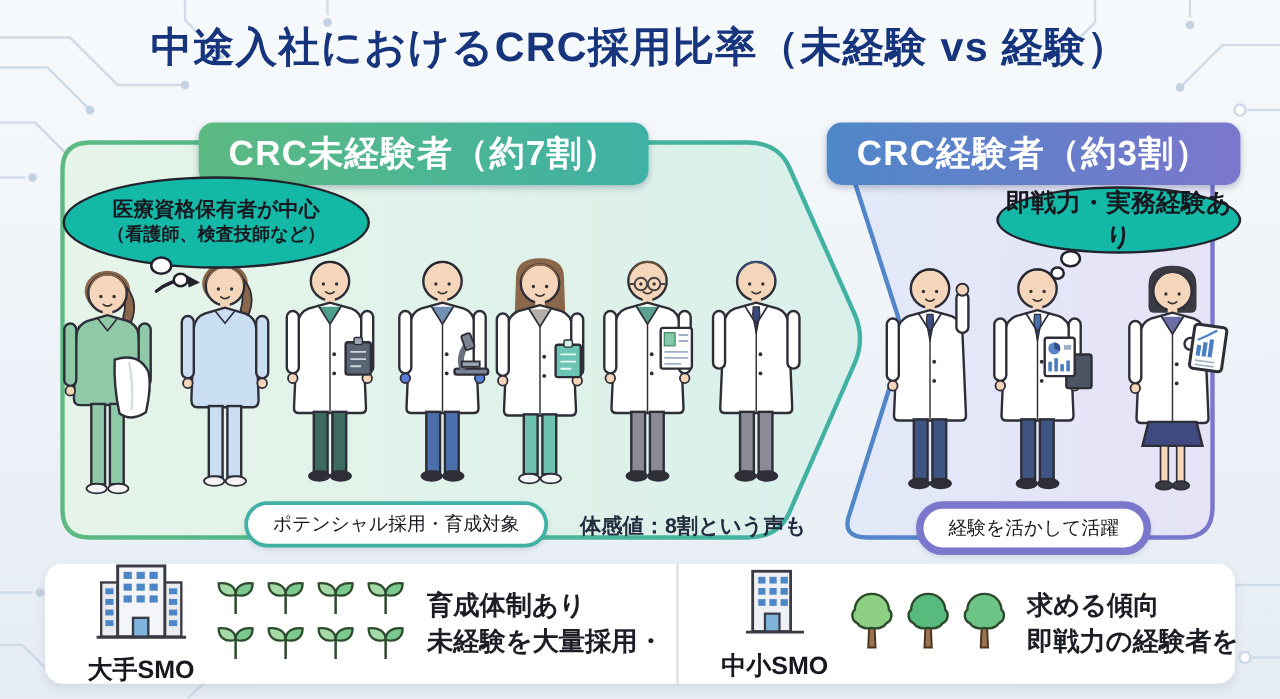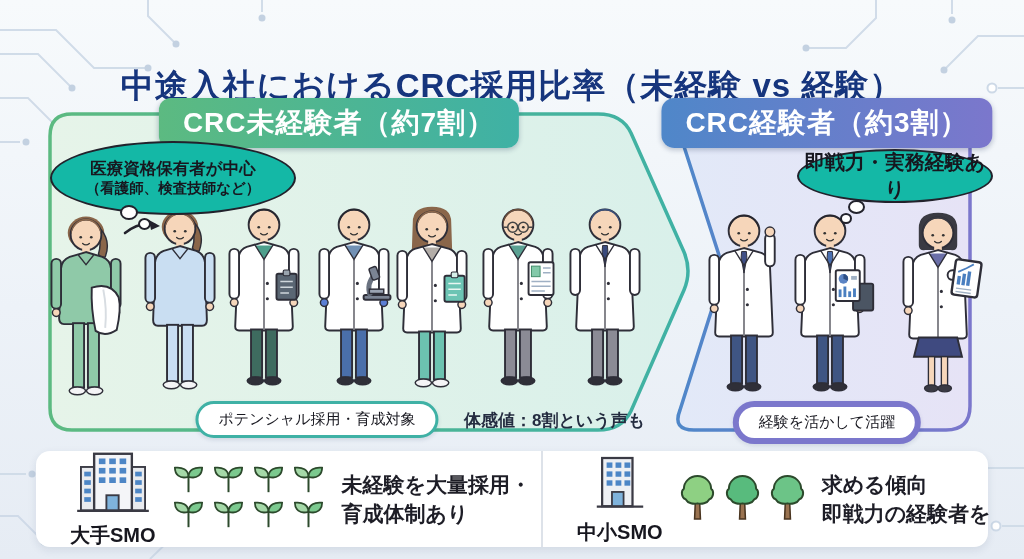--- a/index.html
+++ b/index.html
@@ -8,21 +8,20 @@
     background:linear-gradient(180deg,#f7fafc 0%,#edf2f8 55%,#e6ecf4 100%);
     font-family:"Liberation Sans","DejaVu Sans",sans-serif;
     color:#1d1d26;
   }
   .abs{position:absolute;}
   #bg-svg{left:0;top:0;width:1024px;height:559px;}
   .page-title{
     left:0;top:16px;width:1024px;text-align:center;
     font-size:33px;font-weight:900;letter-spacing:1px;color:#16357d;
     text-shadow:0 1px 0 rgba(255,255,255,.6);
-    margin-top:48px;
   }
   .pill{
     transform:translateX(-50%);
     color:#fff;font-weight:900;font-size:28px;letter-spacing:1px;
     padding:6px 24px;border-radius:12px;white-space:nowrap;
     box-shadow:0 2px 5px rgba(20,40,80,.25);
   }
   .pill-left{left:339px;top:98px;background:linear-gradient(90deg,#5cba81,#3fb1a5);}
   .pill-right{left:827px;top:98px;background:linear-gradient(90deg,#4f87c9,#7b77cc);}
   .bubble{
@@ -117,21 +116,21 @@
     <circle cx="958" cy="498" r="3.5" fill="#c3d1e1"></circle>
       <circle cx="996" cy="526" r="4.5" fill="#fff" stroke="#cdd9e7" stroke-width="2"></circle>
   </g>
   <path d="M72 114 L598 114 Q622 114 631 133 L684 252 Q692 271 684 290 L631 411 Q622 430 598 430 L72 430 Q50 430 50 408 L50 136 Q50 114 72 114 Z" fill="url(#lpFill)" stroke="url(#lpStroke)" stroke-width="3.5" stroke-linejoin="round"></path>
   <path d="M694 114 L946 114 Q970 114 970 138 L970 406 Q970 430 946 430 L694 430 Q672 430 680 410 L718 290 Q724 271 718 252 L680 134 Q672 114 694 114 Z" fill="url(#rpFill)" stroke="url(#rpStroke)" stroke-width="3.5" stroke-linejoin="round"></path>
 </svg>
 
 <div class="abs page-title" style="color: rgb(22, 53, 125);">中途入社におけるCRC採用比率（未経験 vs 経験）</div>
 
 <div class="abs pill pill-left" style="background: linear-gradient(90deg, rgb(92, 186, 129), rgb(63, 177, 165));">CRC未経験者（約7割）</div>
-<div class="abs pill pill-right" style="background: linear-gradient(90deg, rgb(79, 135, 201), rgb(123, 119, 204)); border-radius: 13px;">CRC経験者（約3割）</div>
+<div class="abs pill pill-right" style="background: linear-gradient(90deg, rgb(79, 135, 201), rgb(123, 119, 204));">CRC経験者（約3割）</div>
 
 <div class="abs bubble bubble-left">
   <div>医療資格保有者が中心</div>
   <div class="sub">（看護師、検査技師など）</div>
 </div>
 <div class="abs tail" style="left:120px;top:205px;width:14px;height:11px;"></div>
 <div class="abs tail" style="left:138px;top:218px;width:9px;height:8px;"></div>
 
 <div class="abs bubble bubble-right">
   <div>即戦力・実務経験あり</div>
@@ -496,22 +495,22 @@
             <path d="M18 13 C8 16 3 10 3 3 C11 2 18 5 18 13 Z" fill="#a5d9a8" stroke="#2c4a2c" stroke-width="2"></path>
             <path d="M18 13 C28 16 33 10 33 3 C25 2 18 5 18 13 Z" fill="#7bc98e" stroke="#2c4a2c" stroke-width="2"></path>
           </svg></span>
         <span><svg width="33" height="29" viewBox="0 0 36 32">
             <path d="M18 30 C18 24 18 18 18 13" stroke="#2c4a2c" stroke-width="2.2" fill="none"></path>
             <path d="M18 13 C8 16 3 10 3 3 C11 2 18 5 18 13 Z" fill="#a5d9a8" stroke="#2c4a2c" stroke-width="2"></path>
             <path d="M18 13 C28 16 33 10 33 3 C25 2 18 5 18 13 Z" fill="#7bc98e" stroke="#2c4a2c" stroke-width="2"></path>
           </svg></span>
       </div>
     <div class="half-text">
+      <div>育成体制あり</div>
       <div>未経験を大量採用・</div>
-      <div>育成体制あり</div>
     </div>
   </div>
   <div class="half">
     <div class="org">
       <span id="bld-small"><svg width="50" height="60" viewBox="0 0 56 64">
             <g stroke="#3a3a44">
               <rect x="8" y="4" width="34" height="54" fill="#eef0f4" stroke-width="2.5"></rect>
               <g fill="#4d86c6" stroke="none">
                 <rect x="13" y="9" width="6.5" height="6"></rect>
                 <rect x="23" y="9" width="6.5" height="6"></rect>

